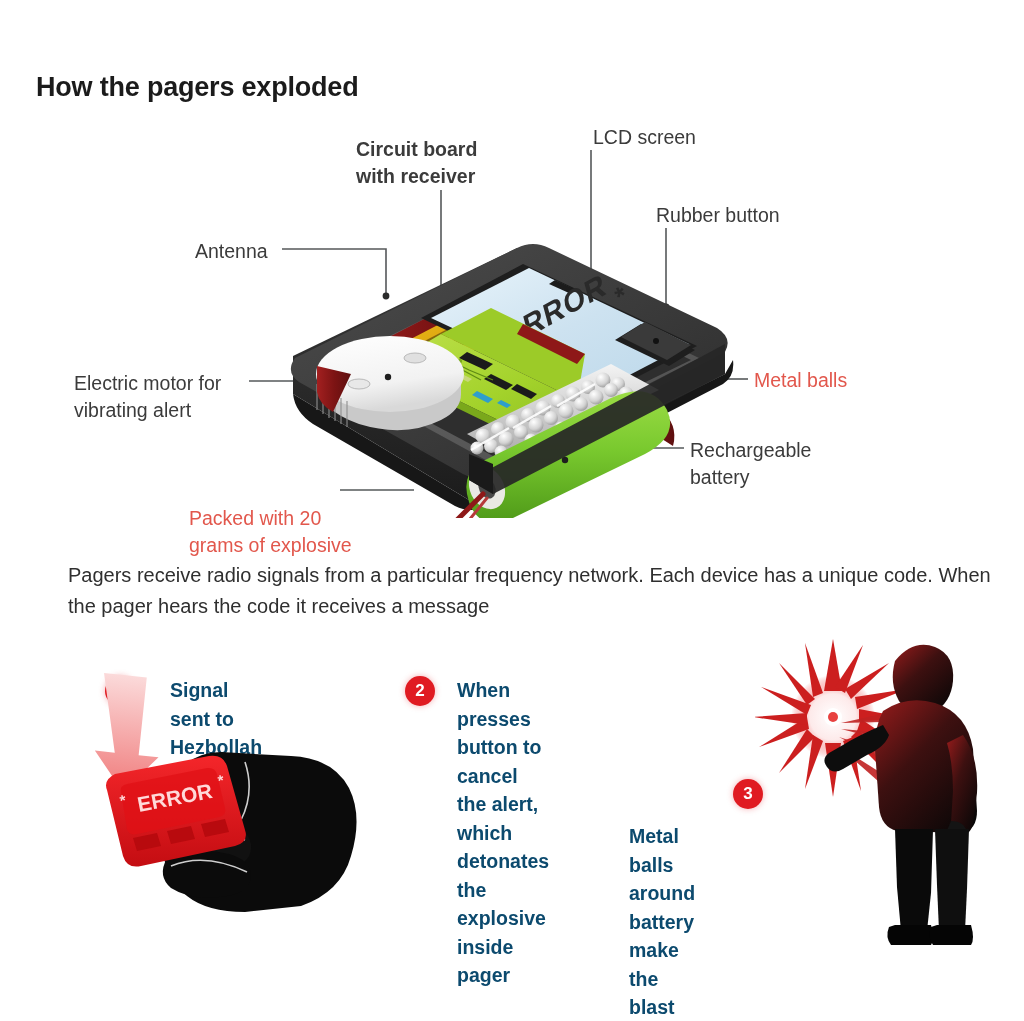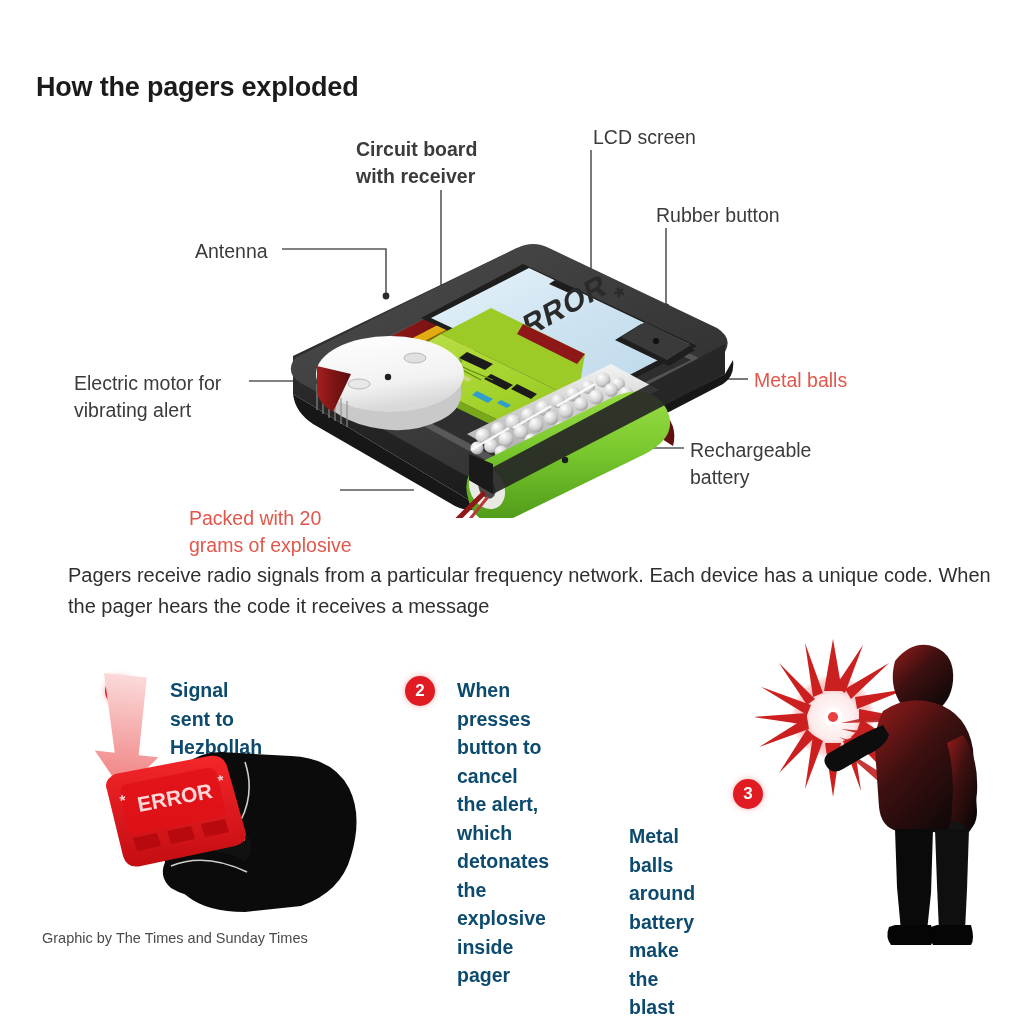--- a/index.html
+++ b/index.html
@@ -434,15 +434,14 @@
   </svg>
 
   <div class="step step3">
     <div class="num">3</div>
     <div class="step-text">Metal balls around
 battery make the blast
 more deadly, causing
 severe injury and death</div>
   </div>
 
-  <div class="credit">Graphic by The Times and Sunday Times</div>
 
 </div>
 
 </body></html>

